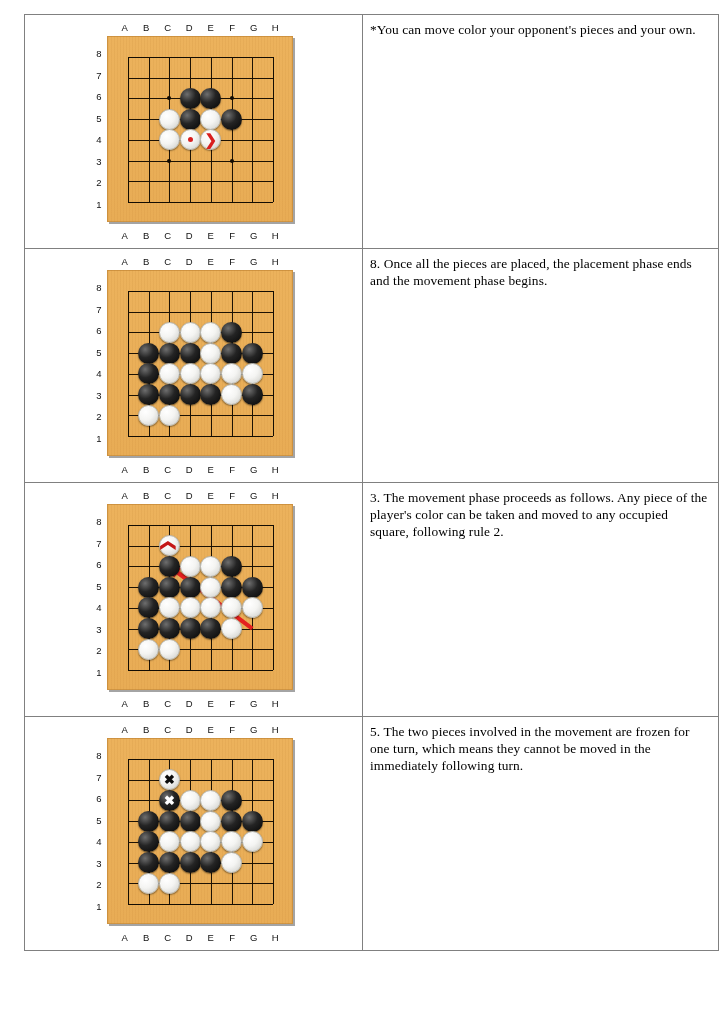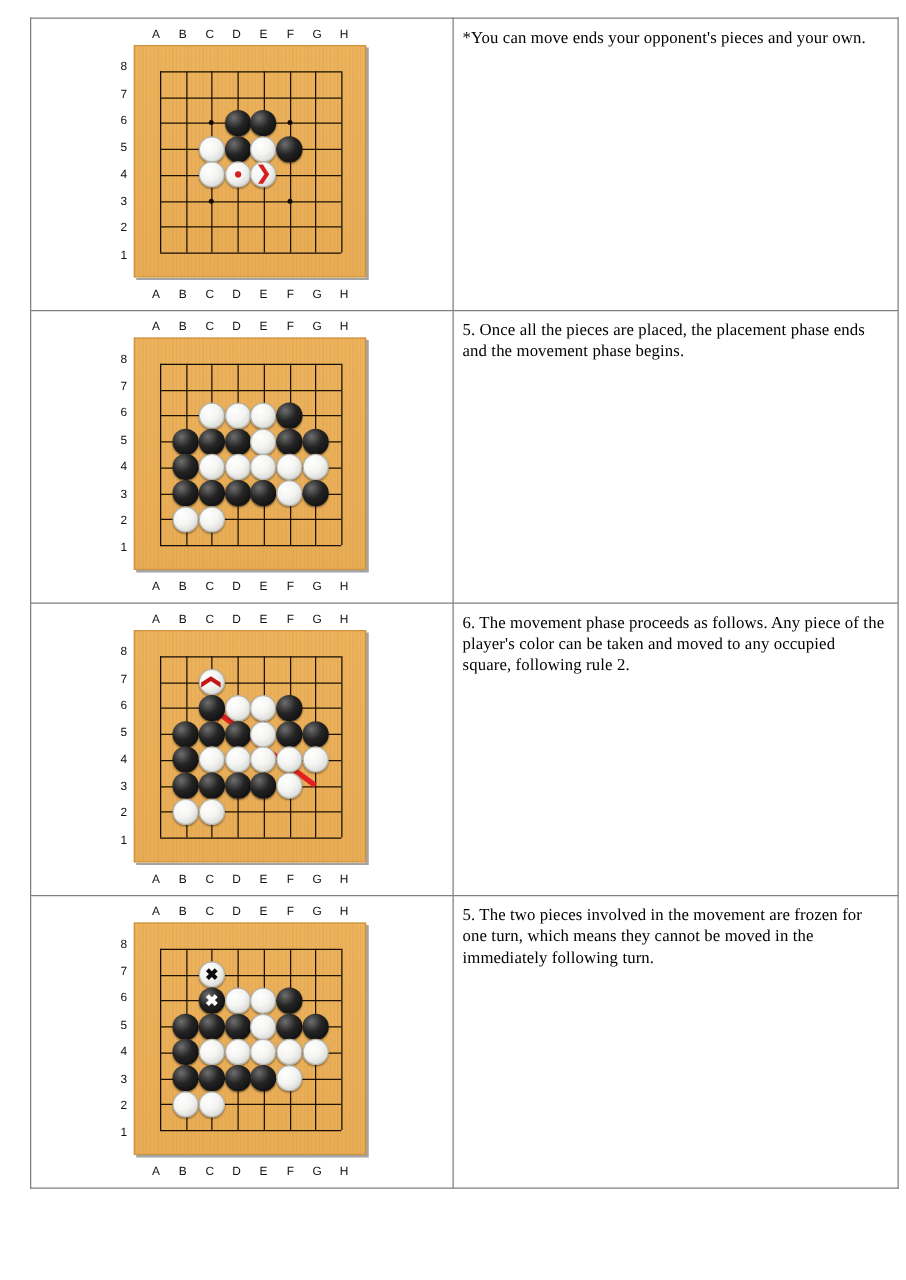--- a/index.html
+++ b/index.html
@@ -281,21 +281,21 @@
                 <div class="stone white" style="left: 82.1429px; top: 102.857px;">
                   <div class="mark dot"></div>
                 </div>
                 <div class="stone white" style="left: 102.857px; top: 102.857px;">
                   <span class="mark chev-right">❯</span>
                 </div>
               </div>
             </div>
           </td>
           <td class="text-cell">
-            <div class="rule-text">*You can move ends your opponent's pieces and your own.</div>
+            <div class="rule-text">*You can move color your opponent's pieces and your own.</div>
           </td>
         </tr>
         <tr>
           <td class="fig-cell">
             <div class="board-wrap">
               <div class="coord-row top">
                 <span>A</span>
                 <span>B</span>
                 <span>C</span>
                 <span>D</span>
@@ -378,21 +378,21 @@
                 <div class="stone black" style="left: 82.1429px; top: 123.571px;"></div>
                 <div class="stone black" style="left: 102.857px; top: 123.571px;"></div>
                 <div class="stone white" style="left: 123.571px; top: 123.571px;"></div>
                 <div class="stone black" style="left: 144.286px; top: 123.571px;"></div>
                 <div class="stone white" style="left: 40.7143px; top: 144.286px;"></div>
                 <div class="stone white" style="left: 61.4286px; top: 144.286px;"></div>
               </div>
             </div>
           </td>
           <td class="text-cell">
-            <div class="rule-text">5. Once all the pieces are placed, the placement phase ends and the movement phase begins.</div>
+            <div class="rule-text">8. Once all the pieces are placed, the placement phase ends and the movement phase begins.</div>
           </td>
         </tr>
         <tr>
           <td class="fig-cell">
             <div class="board-wrap">
               <div class="coord-row top">
                 <span>A</span>
                 <span>B</span>
                 <span>C</span>
                 <span>D</span>
@@ -481,21 +481,21 @@
                 <div class="stone black" style="left: 61.4286px; top: 123.571px;"></div>
                 <div class="stone black" style="left: 82.1429px; top: 123.571px;"></div>
                 <div class="stone black" style="left: 102.857px; top: 123.571px;"></div>
                 <div class="stone white" style="left: 123.571px; top: 123.571px;"></div>
                 <div class="stone white" style="left: 40.7143px; top: 144.286px;"></div>
                 <div class="stone white" style="left: 61.4286px; top: 144.286px;"></div>
               </div>
             </div>
           </td>
           <td class="text-cell">
-            <div class="rule-text">6. The movement phase proceeds as follows. Any piece of the player's color can be taken and moved to any occupied square, following rule 2.</div>
+            <div class="rule-text">3. The movement phase proceeds as follows. Any piece of the player's color can be taken and moved to any occupied square, following rule 2.</div>
           </td>
         </tr>
         <tr>
           <td class="fig-cell">
             <div class="board-wrap">
               <div class="coord-row top">
                 <span>A</span>
                 <span>B</span>
                 <span>C</span>
                 <span>D</span>

